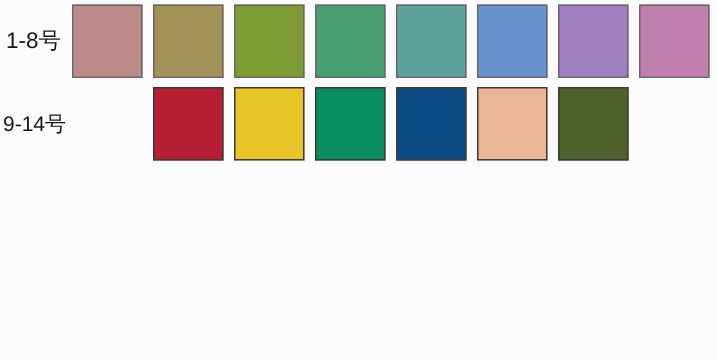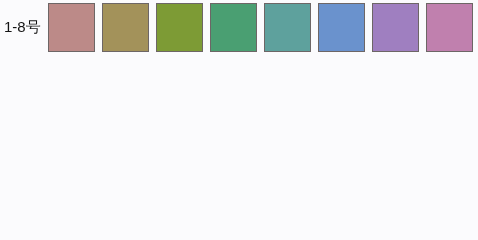--- a/index.html
+++ b/index.html
@@ -76,14 +76,25 @@
         <div class="swatch" style="left: 54px; background: rgb(163, 146, 90);"></div>
         <div class="swatch" style="left: 108px; background: rgb(125, 155, 53);"></div>
         <div class="swatch" style="left: 162px; background: rgb(74, 159, 114);"></div>
         <div class="swatch" style="left: 216px; background: rgb(94, 161, 157);"></div>
         <div class="swatch" style="left: 270px; background: rgb(106, 146, 205);"></div>
         <div class="swatch" style="left: 324px; background: rgb(159, 127, 192);"></div>
         <div class="swatch" style="left: 378px; background: rgb(192, 128, 174);"></div>
       </div>
   </div>
 
+  <div class="swatch-row row-2">
+    <div class="row-label small">9-14号</div>
+    <div class="swatch-track">
+        <div class="swatch dark-edge" style="left: 54px; background: rgb(183, 31, 53);"></div>
+        <div class="swatch dark-edge" style="left: 108px; background: rgb(232, 197, 42);"></div>
+        <div class="swatch dark-edge" style="left: 162px; background: rgb(11, 142, 95);"></div>
+        <div class="swatch dark-edge" style="left: 216px; background: rgb(11, 74, 133);"></div>
+        <div class="swatch dark-edge" style="left: 270px; background: rgb(234, 182, 152);"></div>
+        <div class="swatch dark-edge" style="left: 324px; background: rgb(79, 97, 44);"></div>
+      </div>
+  </div>
 
 </div>
 
 </body></html>

